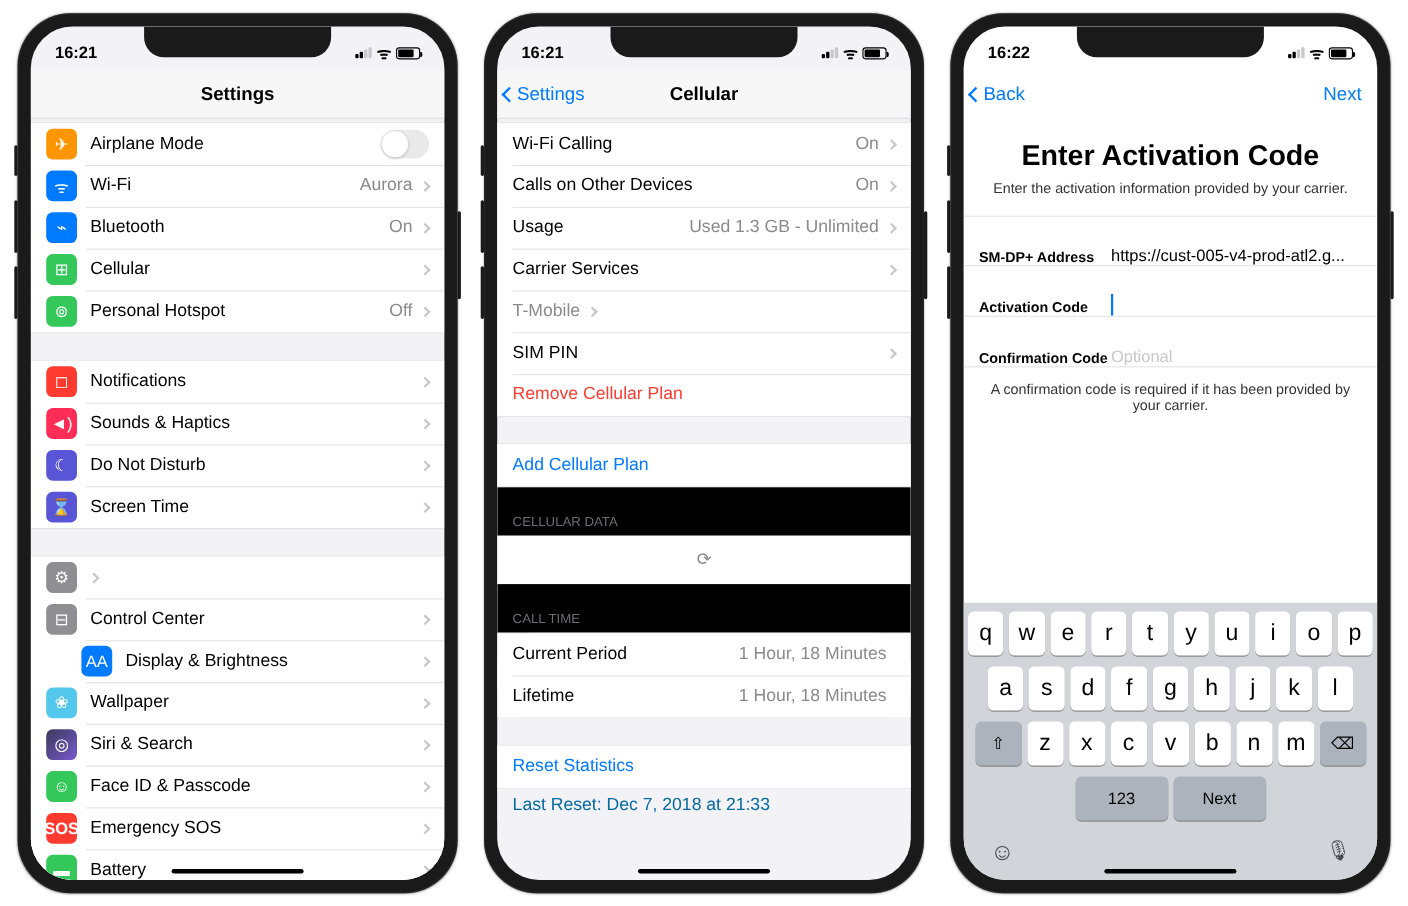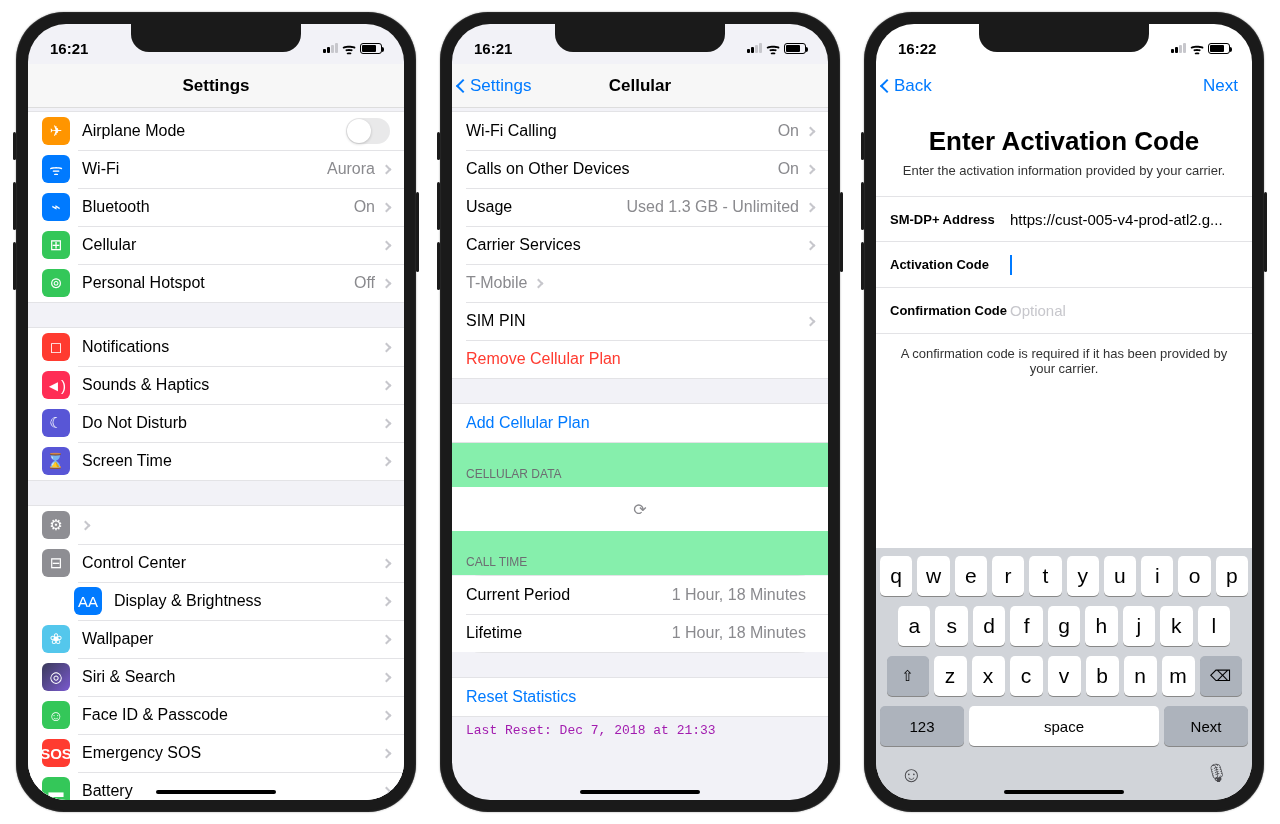--- a/index.html
+++ b/index.html
@@ -72,24 +72,24 @@
     display:inline-block; width:10px; height:10px;
     border-left:2.5px solid #007aff; border-bottom:2.5px solid #007aff;
     transform:rotate(45deg); margin-right:2px;
   }
   
   .content { height:calc(100% - 84px); overflow:hidden; }
   .group { margin-top:24px; background:#fff; border-top:1px solid #e3e3e6; border-bottom:1px solid #e3e3e6; }
   .group.first { margin-top:3px; }
   .group-header {
     font-size:12px; color:#6d6d72; padding:24px 14px 6px; text-transform:uppercase;
-    background:#86efac;
+    background:#000000;
   }
   .group-footer {
-    font-size:13px; color:#a21caf; padding:6px 14px; background:#f2f2f7;font-family:Liberation Mono, monospace;
+    font-size:16px; color:#0369a1; padding:6px 14px; background:#f2f2f7;
   }
   .row {
     display:flex; align-items:center; min-height:38px;
     padding:0 14px; position:relative; background:#fff;
   }
   .row + .row::before {
     content:''; position:absolute; top:0; left:14px; right:0;
     height:1px; background:#e3e3e6;
   }
   .row.with-icon + .row.with-icon::before { left:50px; }
@@ -111,21 +111,21 @@
   }
   .toggle::after {
     content:''; position:absolute; width:24px; height:24px; background:#fff;
     border-radius:50%; top:1px; left:1px; box-shadow:0 1px 3px rgba(0,0,0,0.2);
   }
   .spinner-row { display:flex; align-items:center; justify-content:center; height:44px; background:#fff; color:#8a8a8e; }
   
   .big-title { font-size:26px; font-weight:700; text-align:center; margin:18px 10px 6px; }
   .subtitle  { font-size:13px; text-align:center; color:#333; margin-bottom:18px; padding:0 10px;}
   .field-row {
-    display:flex; align-items:center; padding:0 14px; height:46px;
+    display:flex; align-items:flex-end; padding:0 14px; height:46px;
     border-bottom:1px solid #e3e3e6;
   }
   .field-row:first-of-type { border-top:1px solid #e3e3e6; }
   .field-row .flabel { font-size:13px; font-weight:600; width:120px; flex-shrink:0; }
   .field-row .fvalue { font-size:15px; flex:1; white-space:nowrap; overflow:hidden; }
   .field-row .fvalue.placeholder { color:#c7c7cc; }
   .cursor { display:inline-block; width:2px; height:20px; background:#007aff; vertical-align:middle; }
   .note { font-size:13px; color:#333; text-align:center; padding:12px 20px; }
   
   .keyboard {
@@ -463,21 +463,20 @@
             <div class="key">x</div>
             <div class="key">c</div>
             <div class="key">v</div>
             <div class="key">b</div>
             <div class="key">n</div>
             <div class="key">m</div>
             <div class="key mod bksp">⌫</div>
           </div>
           <div class="krow">
             <div class="key mod num">123</div>
-            <div class="key space">space</div>
             <div class="key mod go">Next</div>
           </div>
         </div>
       <div class="kbottom">
         <span>☺</span>
         <span style="font-size:18px">🎙</span>
       </div>
     </div>
     <div class="home-indicator"></div>
   </div>

